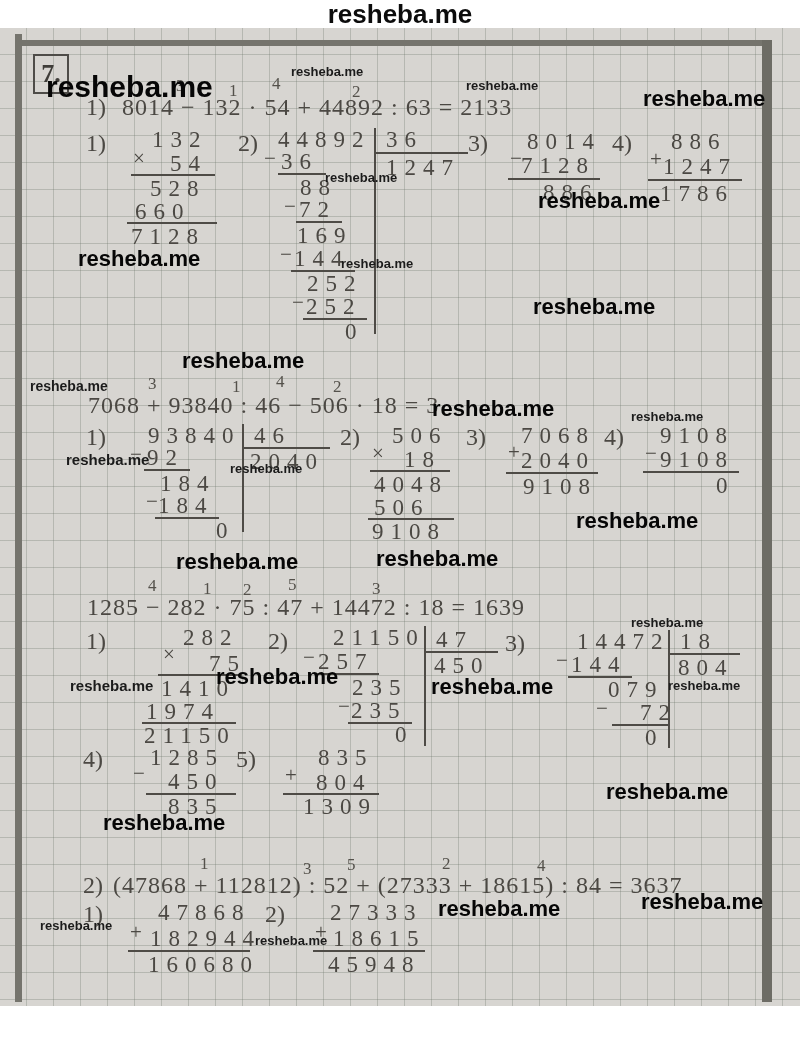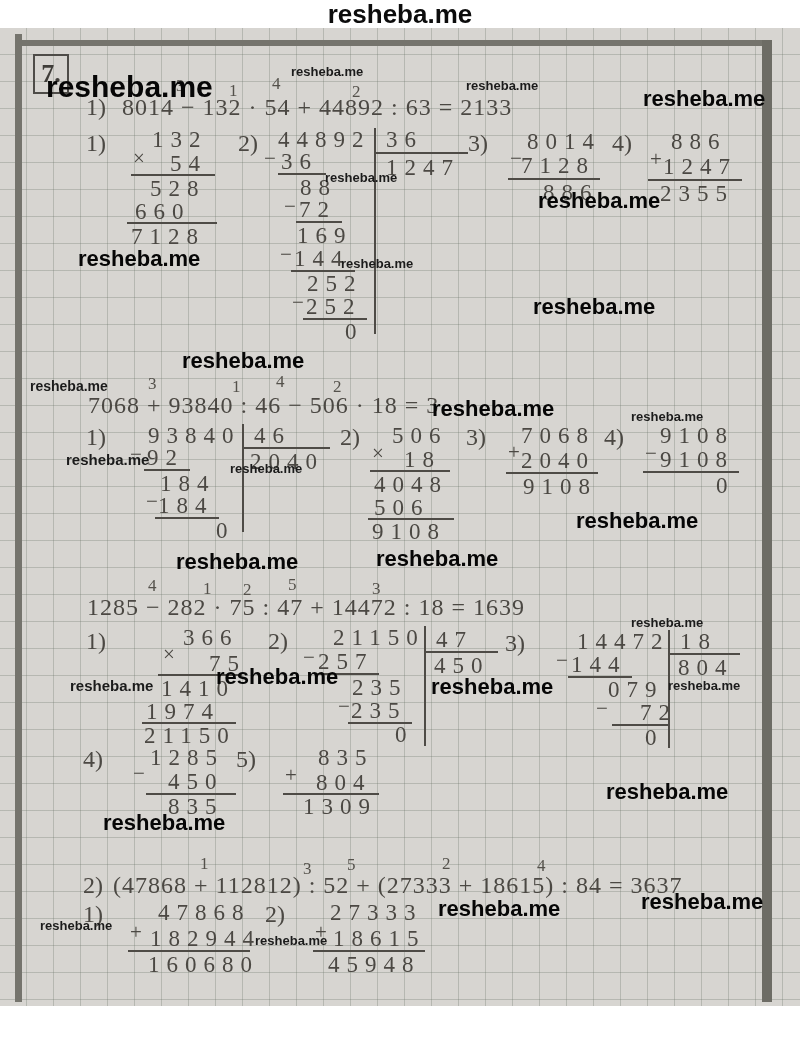--- a/index.html
+++ b/index.html
@@ -90,21 +90,21 @@
   <span class="op" style="left:510px;top:146px;">−</span>
   <span class="num" style="left:521px;top:154px;">7128</span>
   <div class="hl" style="left:508px;top:178px;width:92px;"></div>
   <span class="num" style="left:543px;top:181px;">886</span>
 
   <span class="lbl" style="left:612px;top:130px;">4)</span>
   <span class="num" style="left:671px;top:130px;">886</span>
   <span class="op" style="left:650px;top:147px;">+</span>
   <span class="num" style="left:663px;top:155px;">1247</span>
   <div class="hl" style="left:648px;top:179px;width:94px;"></div>
-  <span class="num" style="left:660px;top:182px;">2355</span>
+  <span class="num" style="left:660px;top:182px;">1786</span>
 
   <span class="ord" style="left:148px;top:374px;">3</span>
   <span class="ord" style="left:232px;top:377px;">1</span>
   <span class="ord" style="left:276px;top:372px;">4</span>
   <span class="ord" style="left:333px;top:377px;">2</span>
   <span class="eq" style="left:88px;top:392px;">7068 + 93840 : 46 − 506 · 18 = 3</span>
 
   <span class="lbl" style="left:86px;top:424px;">1)</span>
   <span class="num" style="left:148px;top:424px;">93840</span>
   <div class="vl" style="left:242px;top:424px;height:108px;"></div>
@@ -145,21 +145,21 @@
   <span class="num" style="left:716px;top:474px;">0</span>
 
   <span class="ord" style="left:148px;top:576px;">4</span>
   <span class="ord" style="left:203px;top:579px;">1</span>
   <span class="ord" style="left:243px;top:580px;">2</span>
   <span class="ord" style="left:288px;top:575px;">5</span>
   <span class="ord" style="left:372px;top:579px;">3</span>
   <span class="eq" style="left:87px;top:594px;">1285 − 282 · 75 : 47 + 14472 : 18 = 1639</span>
 
   <span class="lbl" style="left:86px;top:628px;">1)</span>
-  <span class="num" style="left:183px;top:626px;">366</span>
+  <span class="num" style="left:183px;top:626px;">282</span>
   <span class="op" style="left:163px;top:642px;">×</span>
   <span class="num" style="left:209px;top:652px;">75</span>
   <div class="hl" style="left:158px;top:674px;width:84px;"></div>
   <span class="num" style="left:161px;top:677px;">1410</span>
   <span class="num" style="left:146px;top:700px;">1974</span>
   <div class="hl" style="left:142px;top:722px;width:94px;"></div>
   <span class="num" style="left:144px;top:724px;">21150</span>
 
   <span class="lbl" style="left:268px;top:628px;">2)</span>
   <span class="num" style="left:333px;top:626px;">21150</span>

